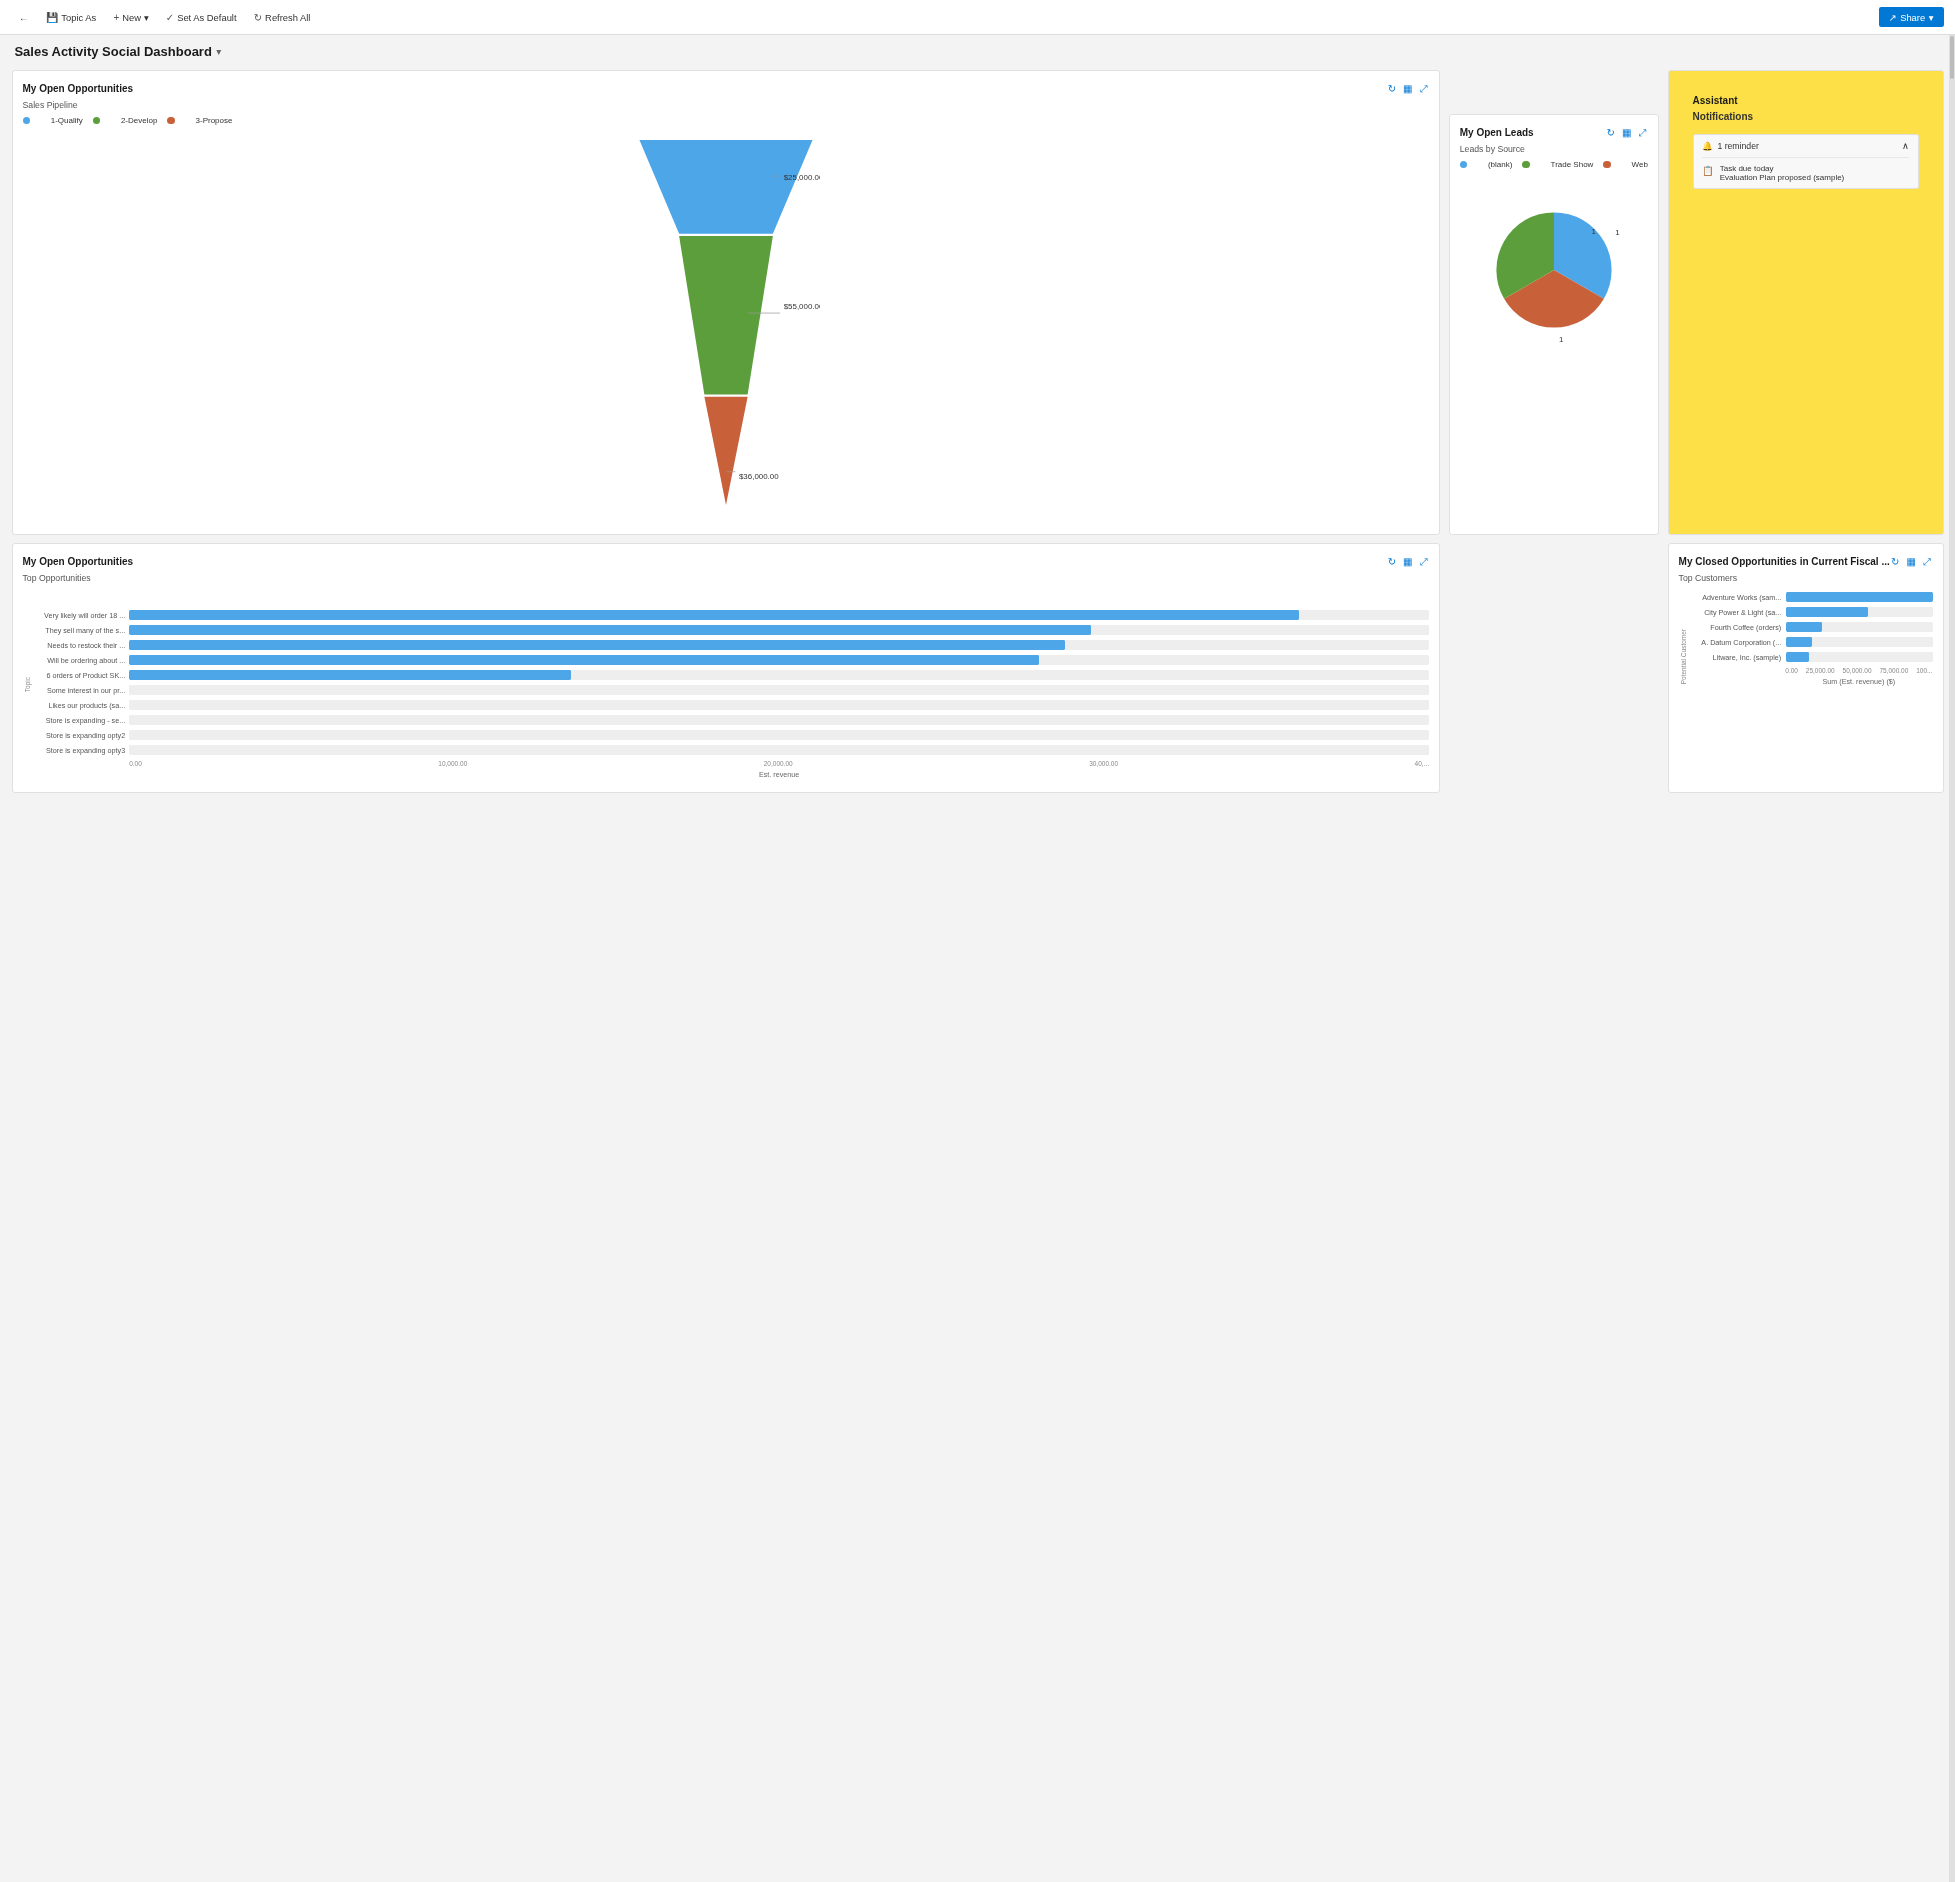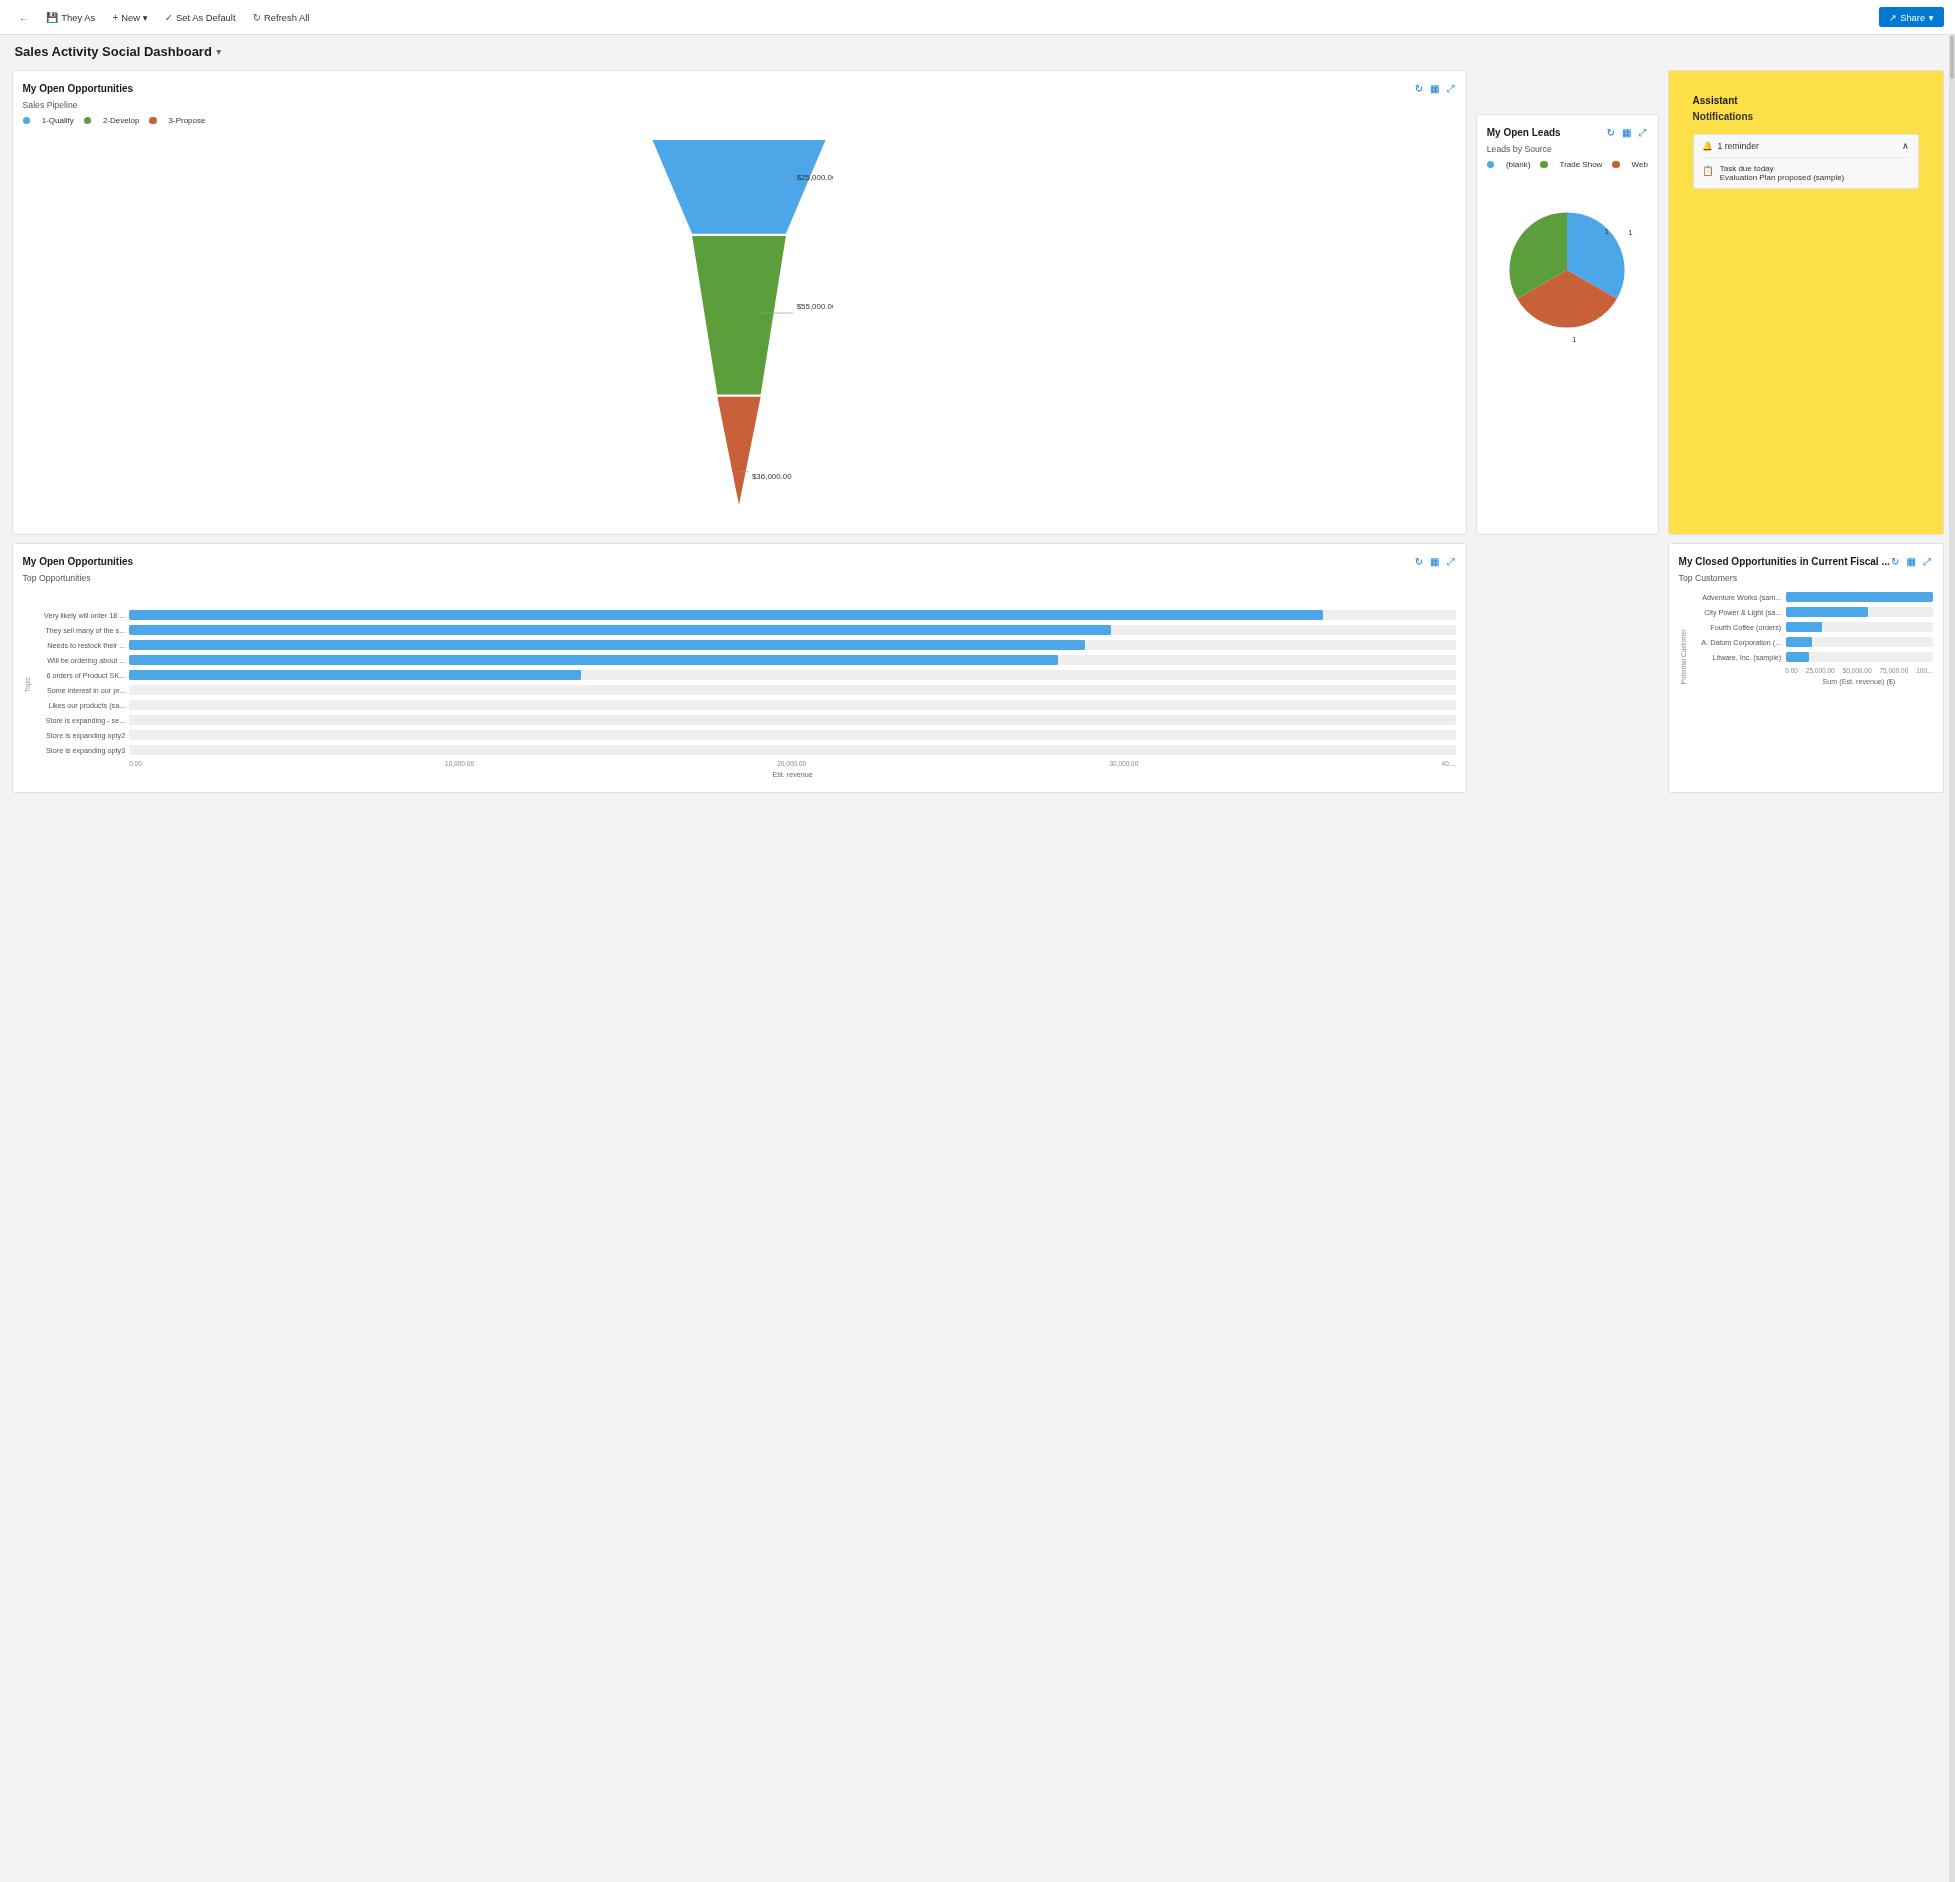--- a/index.html
+++ b/index.html
@@ -106,21 +106,21 @@
     
     .legend {
       display: flex;
       gap: 10px;
       margin-bottom: 7.2px;
       flex-wrap: wrap;
     }
     .legend-item {
       display: flex;
       align-items: center;
-      gap: 12px;
+      gap: 21px;
       font-size: 8px;
     }
     .legend-dot {
       width: 7.2px;
       height: 7.2px;
       border-radius: 50%;
     }
 
     
     .bar-chart-h {
@@ -237,21 +237,21 @@
   </style>
 </head>
 <body>
 
 <div class="toolbar">
   <button class="toolbar-btn">
     <span class="icon">←</span>
   </button>
   <button class="toolbar-btn">
     <span class="icon">💾</span>
-    <span>They As</span>
+    <span>Topic As</span>
   </button>
   <button class="toolbar-btn">
     <span class="icon">+</span>
     <span>New</span>
     <span>▾</span>
   </button>
   <button class="toolbar-btn">
     <span class="icon">✓</span>
     <span>Set As Default</span>
   </button>

